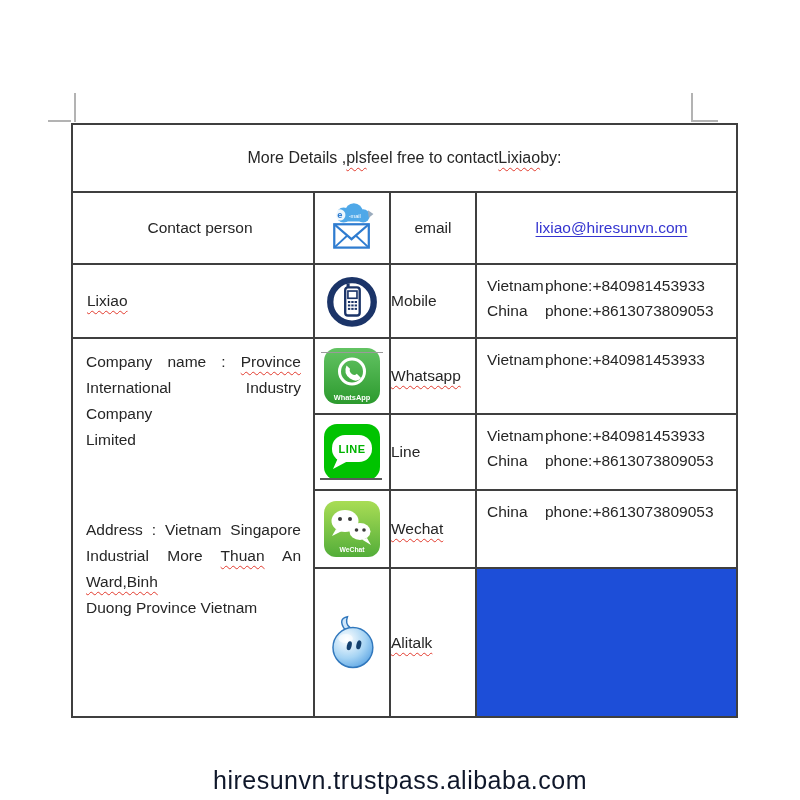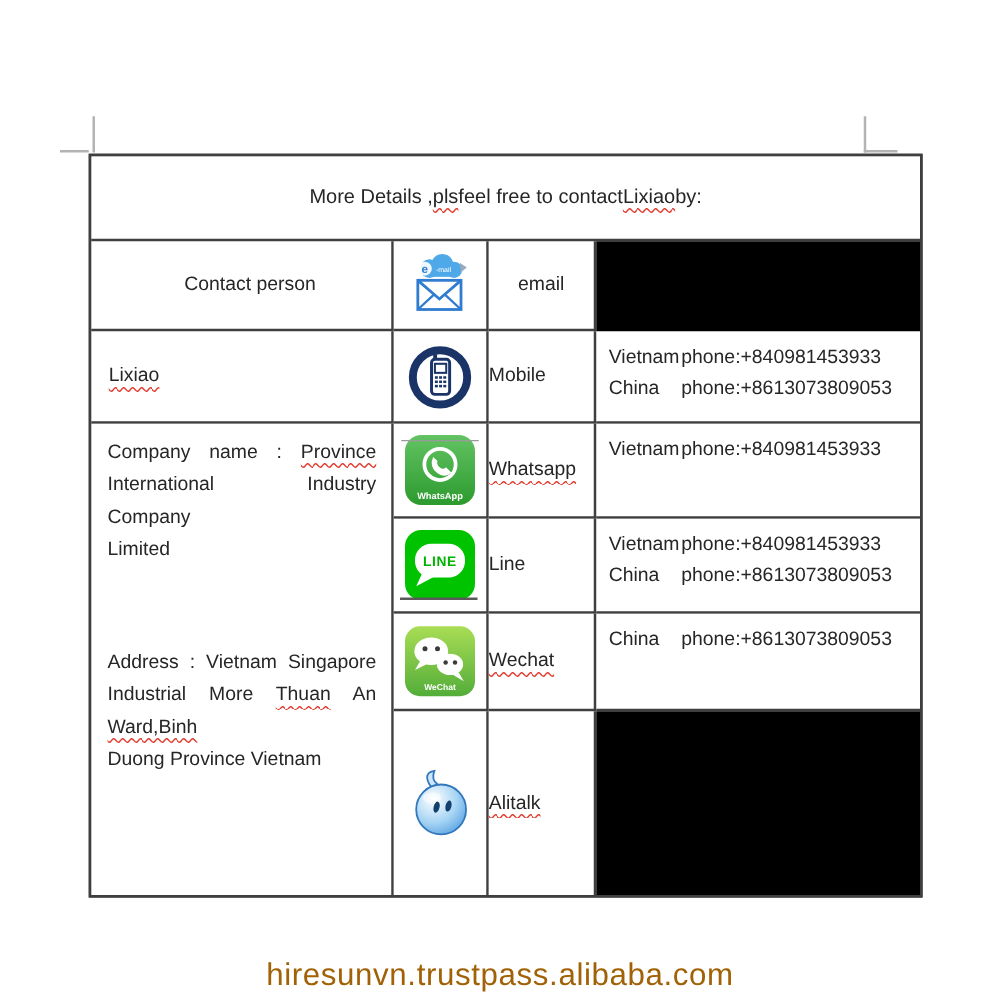--- a/index.html
+++ b/index.html
@@ -10,21 +10,21 @@
   
   .mark{position:absolute;background:#b3b3b3;}
   .mark.tl-v{left:74px;top:93px;width:2px;height:29px;}
   .mark.tl-h{left:48px;top:120px;width:23px;height:2px;}
   .mark.tr-v{left:691px;top:93px;width:2px;height:29px;}
   .mark.tr-h{left:691px;top:120px;width:27px;height:2px;}
 
   
   .ctable{
     position:absolute;left:71px;top:123px;width:667px;height:595px;
-    border:2px solid #3f3f3f;background:#000000;box-sizing:border-box;
+    border:2px solid #3f3f3f;background:#1d4ed8;box-sizing:border-box;
     display:grid;
     grid-template-columns:242px 76px 86px 1fr;
     grid-template-rows:68px 72px 74px 76px 76px 78px auto;
     font-size:15.5px;
   }
   .cell{border-right:2px solid #3f3f3f;border-bottom:2px solid #3f3f3f;position:relative;box-sizing:border-box;background:#fff;}
   .no-r{border-right:none;}
   .no-b{border-bottom:none;}
   .hdr{grid-column:1/5;grid-row:1;display:flex;align-items:center;justify-content:center;font-size:16px;white-space:pre-wrap;}
   .c1{grid-column:1;} .c2{grid-column:2;} .c3{grid-column:3;} .c4{grid-column:4;}
@@ -52,21 +52,21 @@
 
   .jline{text-align:justify;text-align-last:justify;}
   .addr-block{margin-top:64px;}
 
   
   .sep-top{position:absolute;left:6px;right:6px;top:13px;height:1px;background:#9a9a9a;}
   .sep-bot{position:absolute;left:5px;right:7px;bottom:9px;height:2px;background:#5a5a5a;}
 
   .watermark{
     position:absolute;left:0;top:766px;width:800px;text-align:center;
-    font-size:25px;color:#a16207;letter-spacing:0.5px;
+    font-size:25px;color:#0f172a;letter-spacing:0.5px;
   }
 </style>
 </head>
 <body>
 
 <div class="mark tl-v"></div>
 <div class="mark tl-h"></div>
 <div class="mark tr-v"></div>
 <div class="mark tr-h"></div>
 
@@ -91,20 +91,23 @@
       <polygon points="47,7 53,11 48,15" fill="#9aabbd"></polygon>
       <g>
         <rect x="11" y="22" width="37" height="25" fill="#ffffff" stroke="#2f7cd0" stroke-width="2.4"></rect>
         <path d="M11,22 L29.5,38 L48,22" fill="none" stroke="#2f7cd0" stroke-width="2.4"></path>
         <path d="M11,47 L25,34 M48,47 L34,34" fill="none" stroke="#2f7cd0" stroke-width="2"></path>
       </g>
     </svg>
   </div>
   <div class="cell c3 r2 label-cell">
     <span>email</span>
+  </div>
+  <div class="cell c4 r2 no-r value-mid">
+    <span class="link">lixiao@hiresunvn.com</span>
   </div>
 
   <div class="cell c1 r3 vmid pad-l">
     <span class="sq">Lixiao</span>
   </div>
   <div class="cell c2 r3 icon-cell">
     <svg width="58" height="58" viewBox="0 0 64 64">
       <circle cx="32" cy="33" r="24" fill="none" stroke="#1b3468" stroke-width="7"></circle>
       <rect x="26" y="12.5" width="3.4" height="7" fill="#1b3468"></rect>
       <rect x="24.5" y="17" width="16" height="31" rx="3" fill="#ffffff" stroke="#1b3468" stroke-width="2.6"></rect>

